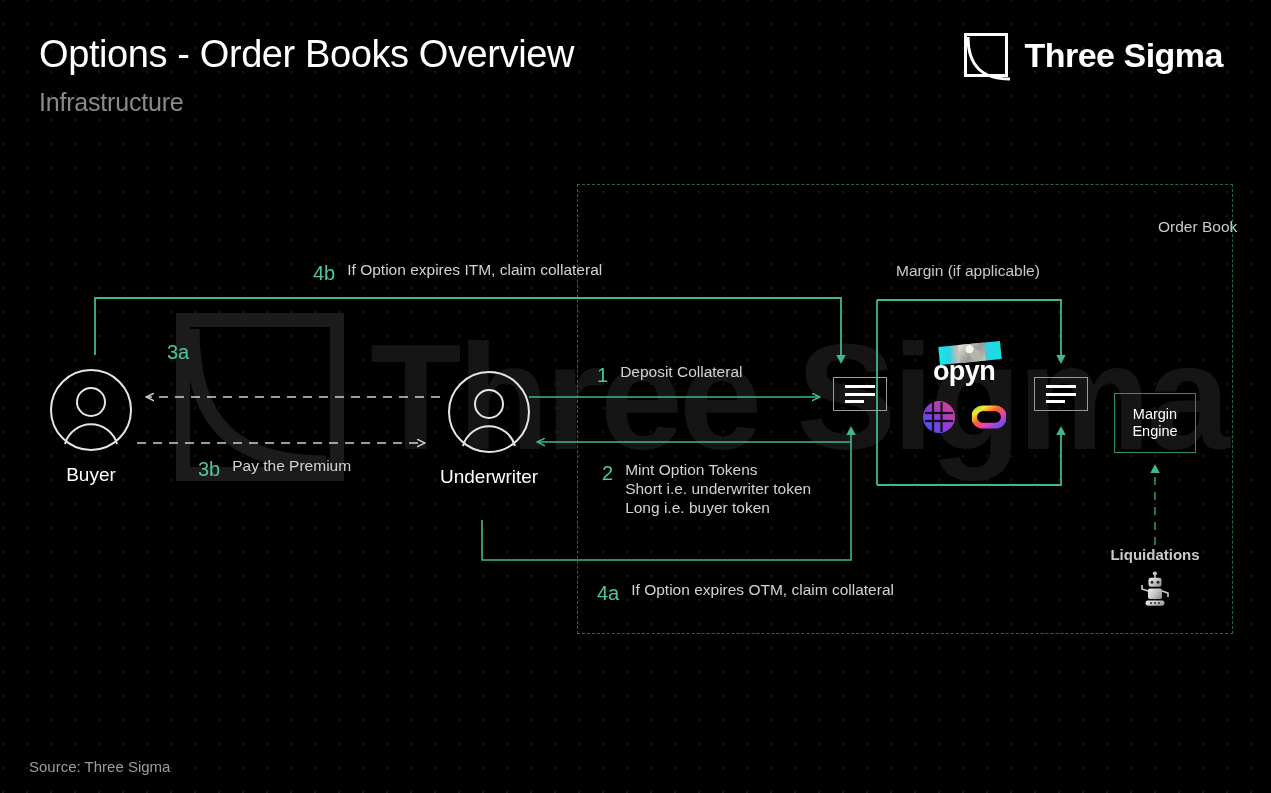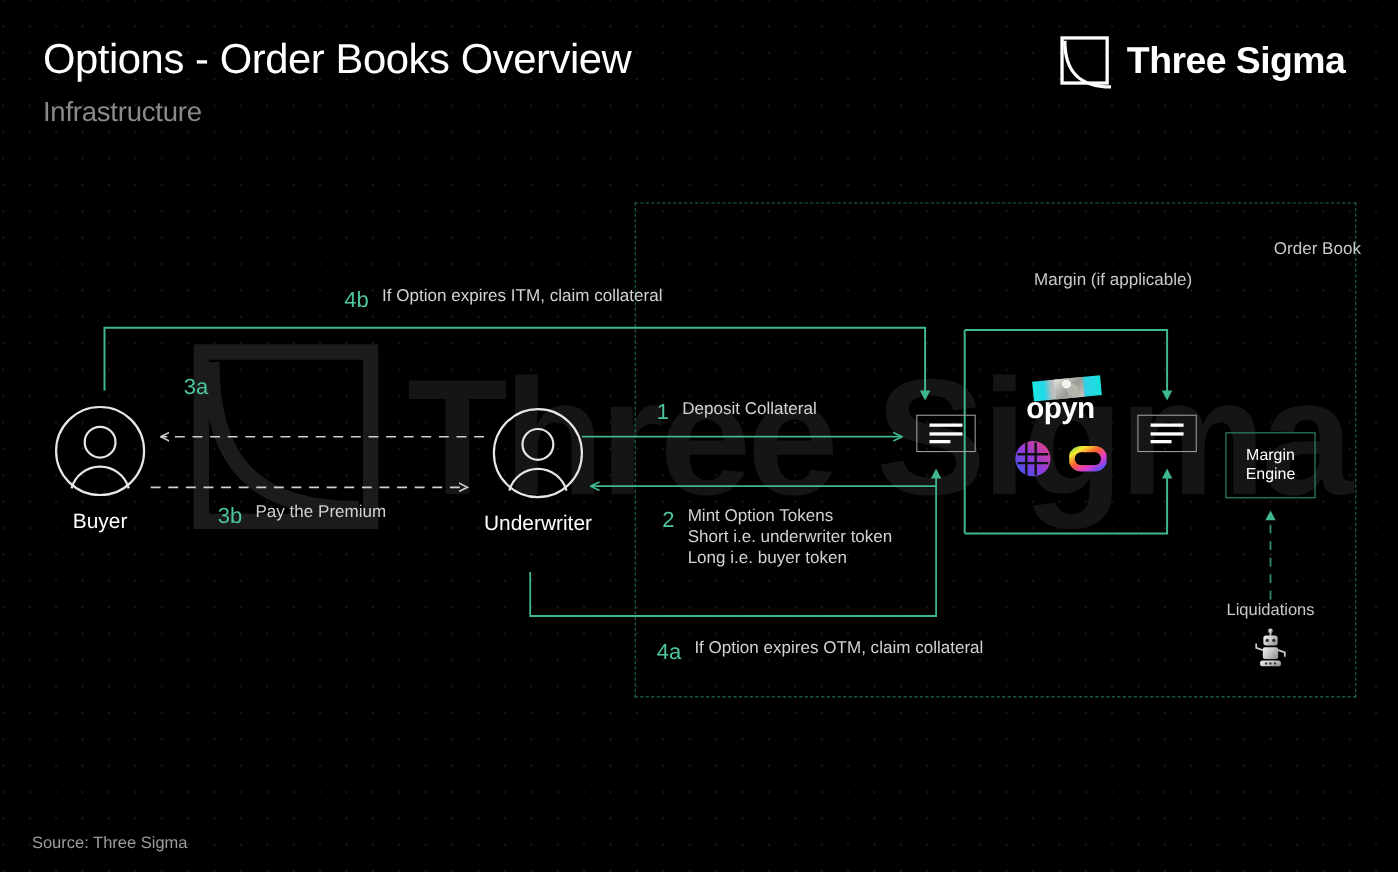--- a/index.html
+++ b/index.html
@@ -279,20 +279,21 @@
     top: 546px;
     width: 116px;
     display: flex;
     flex-direction: column;
     align-items: center;
   }
   #liquidations .liq-label {
     font-size: 15px;
     color: #c9c9c9;
     white-space: nowrap;
+    font-weight: bold;
   }
   #liquidations .robot-icon {
     margin-top: 6px;
     width: 40px;
     height: 40px;
   }
 
   
   .step {
     position: absolute;
@@ -320,21 +321,21 @@
   #step-1  { left: 597px; top: 363px; }
   #step-2  { left: 602px; top: 461px; }
   #step-4a { left: 597px; top: 581px; }
 
   .plain-label {
     position: absolute;
     font-size: 15.5px;
     color: #c9c9c9;
     white-space: nowrap;
   }
-  #label-margin { left: 896px; top: 246px; margin-left: 44px; }
+  #label-margin { left: 896px; top: 262px; }
 </style>
 </head>
 <body>
 
 <div id="slide">
 
   <div id="dot-grid"></div>
 
   <div id="watermark">
     <div class="wm-square">

